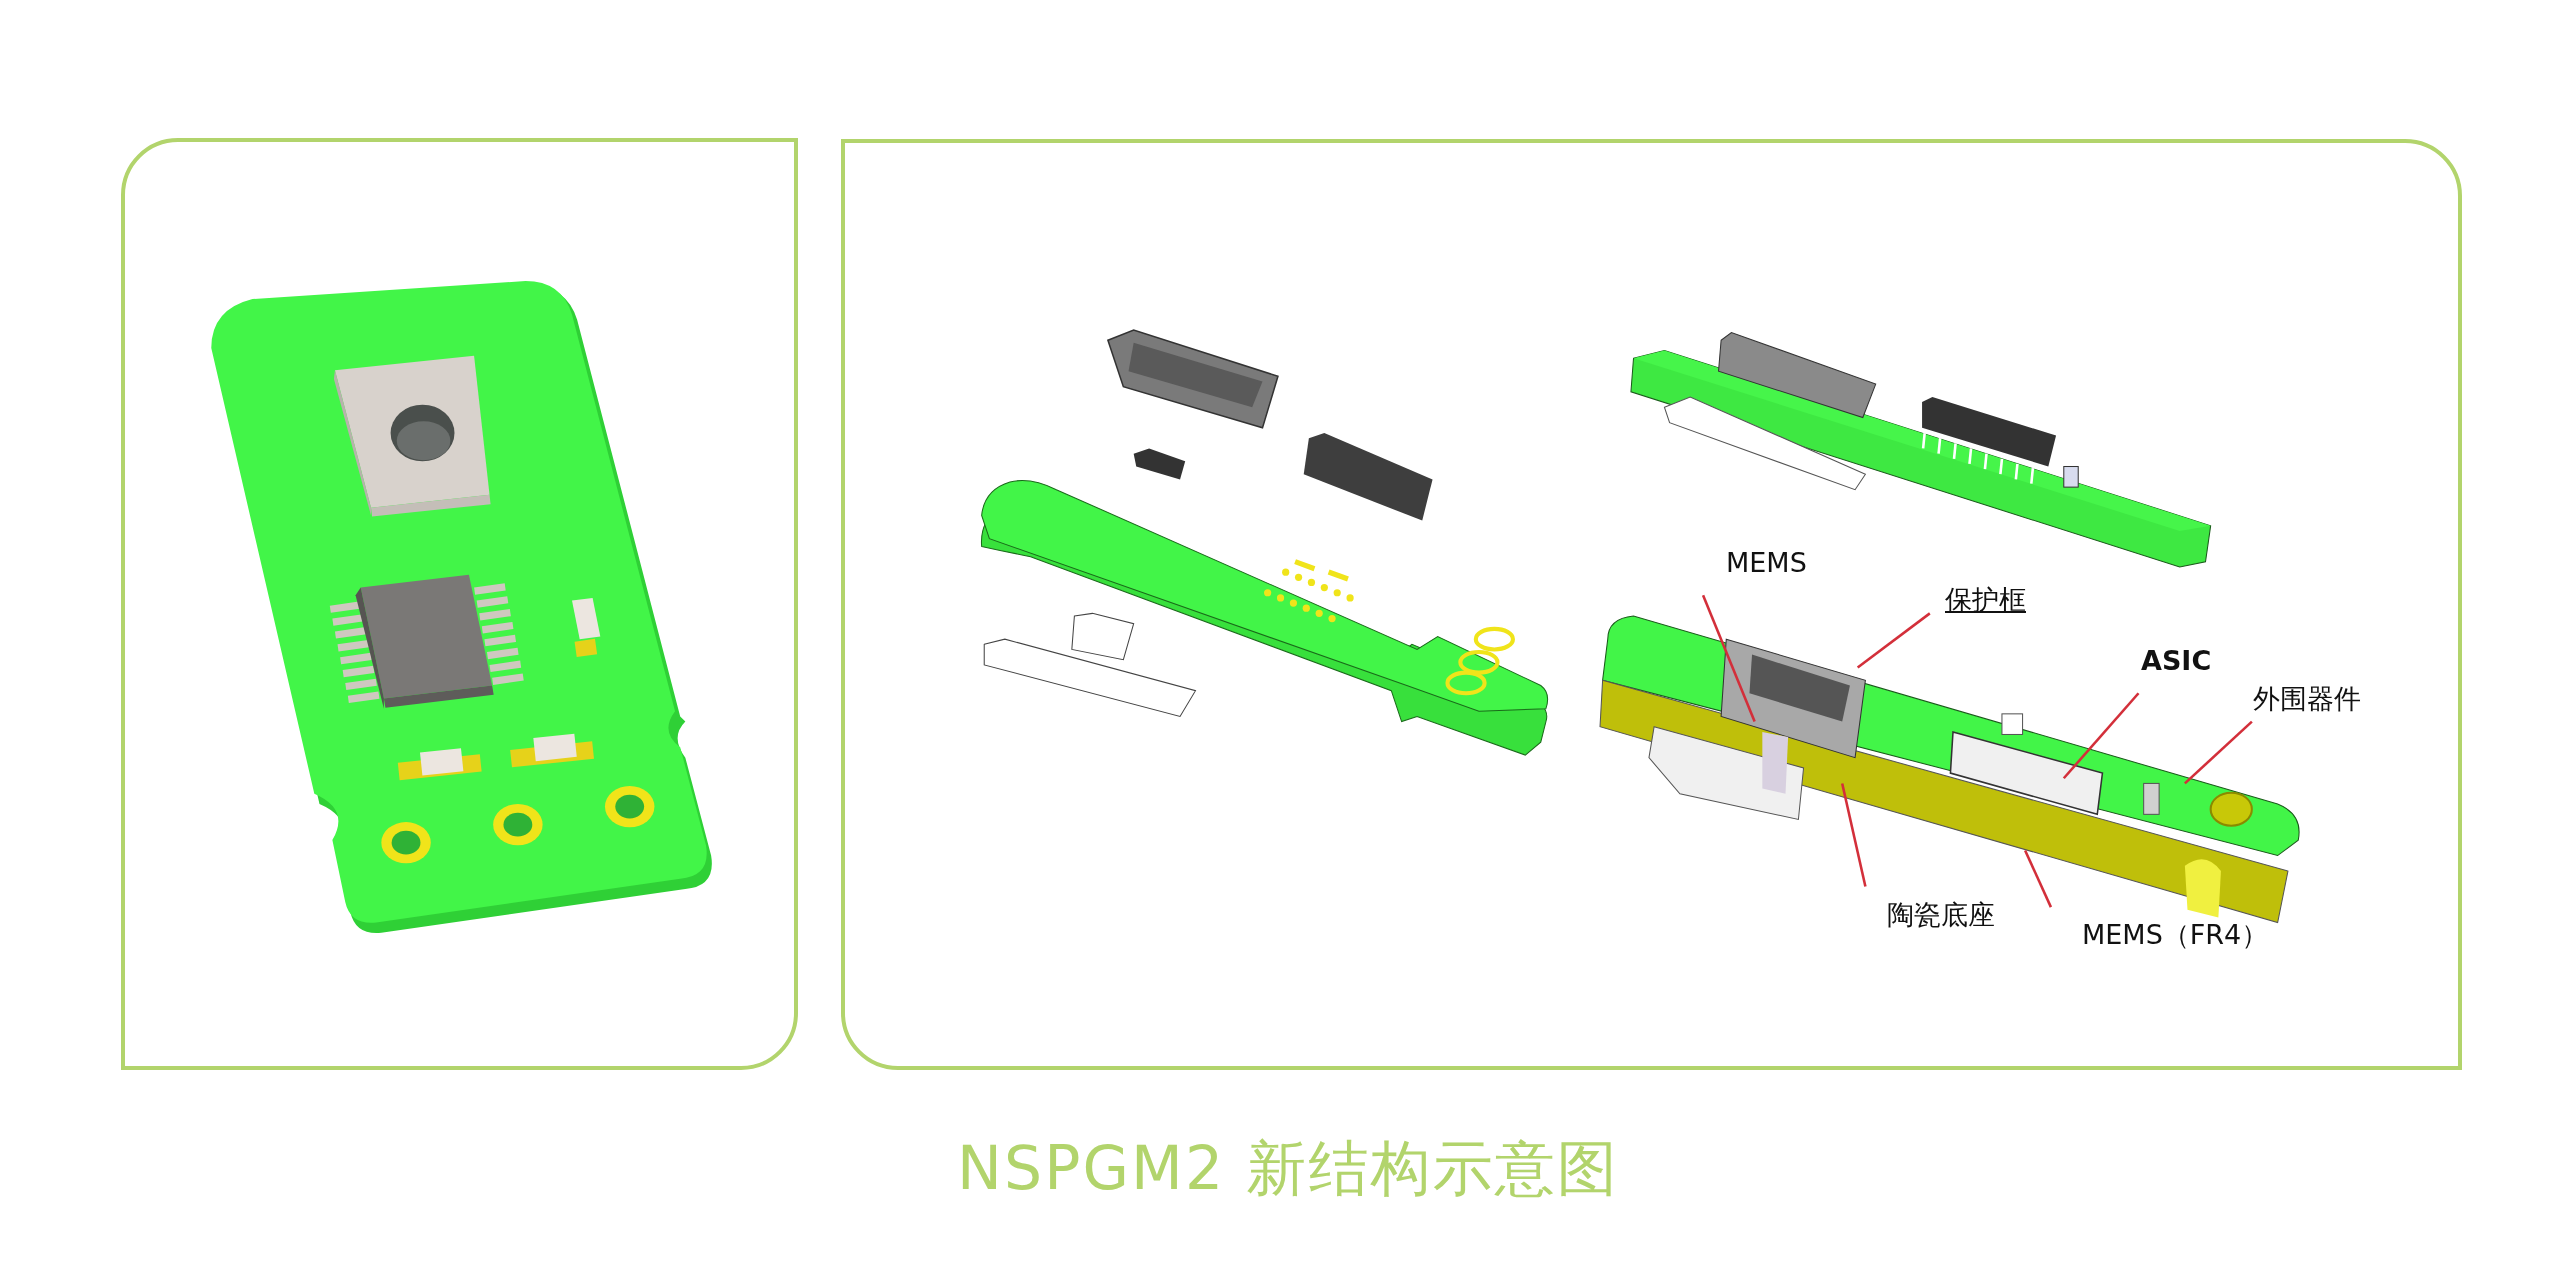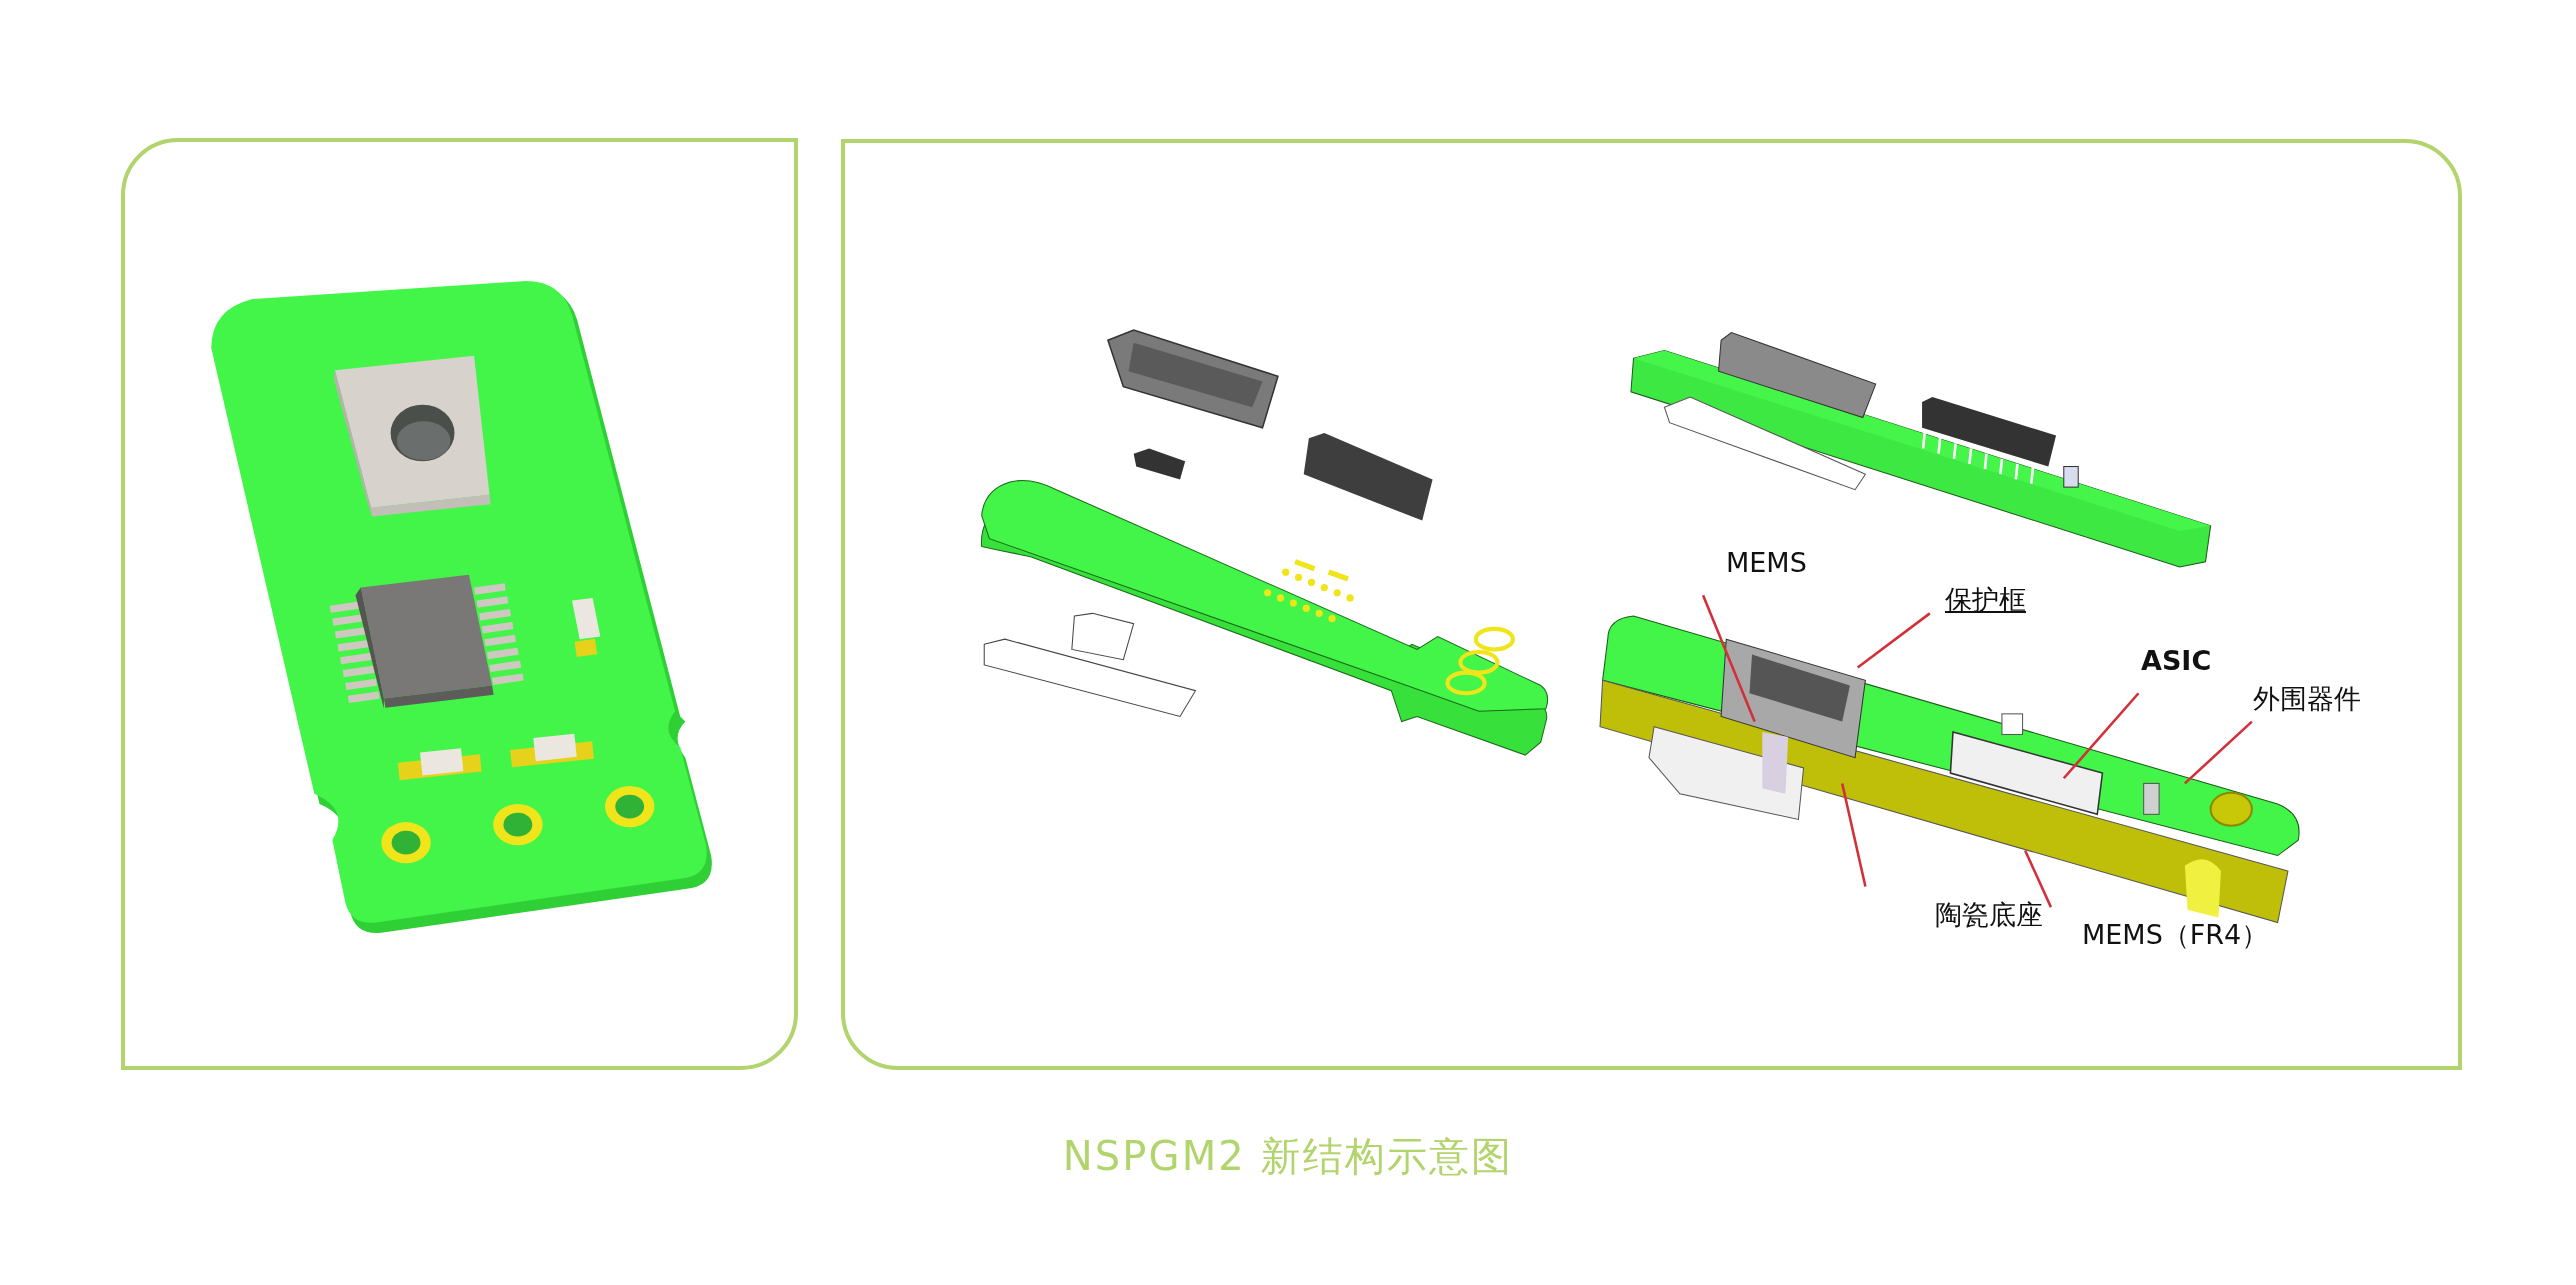--- a/index.html
+++ b/index.html
@@ -2,21 +2,21 @@
 <html style="font-size:8.2px"><head>
 <meta charset="utf-8">
 <style>
   html,body{margin:0;padding:0;background:#ffffff;}
   body{width:2576px;height:1286px;position:relative;overflow:hidden;font-family:"DejaVu Sans","Liberation Sans",sans-serif;}
   .panel{position:absolute;box-sizing:border-box;border:4.1px solid #b2d46c;background:#fff;}
   #panel-left{left:121px;top:138px;width:677px;height:932px;border-radius:57px 0 57px 0;}
   #panel-right{left:841px;top:139px;width:1621px;height:931px;border-radius:0 57px 0 57px;}
   svg.art{position:absolute;left:0;top:0;}
   .label{position:absolute;font-size:27px;color:#111;white-space:nowrap;font-family:"DejaVu Sans",sans-serif;}
-  #caption{position:absolute;left:0;width:100%;top:1129px;text-align:center;font-size:40px;color:#b2d46c;letter-spacing:2.1px;font-family:"DejaVu Sans",sans-serif;}
+  #caption{position:absolute;left:0;width:100%;top:1129px;text-align:center;font-size:60px;color:#b2d46c;letter-spacing:2.1px;font-family:"DejaVu Sans",sans-serif;}
 </style>
 </head>
 <body>
 
 <div id="panel-left" class="panel"></div>
 <div id="panel-right" class="panel"></div>
 
 <svg class="art" width="2576" height="1286" viewBox="0 0 4999 2495">
 
   <path d="M420 690 Q420 610 500 590 L1030 555 Q1100 555 1120 620 L1320 1390 L1330 1400 Q1300 1430 1330 1470 L1380 1660 Q1390 1720 1330 1725 L740 1810 Q690 1815 680 1770 L655 1650 Q690 1590 620 1560 Z" fill="#2fd036"></path>
@@ -165,17 +165,17 @@
     <line x1="4370" y1="1400" x2="4240" y2="1520"></line>
     <line x1="3575" y1="1520" x2="3620" y2="1720"></line>
     <line x1="3930" y1="1650" x2="3980" y2="1760"></line>
   </g>
 </svg>
 
 <div class="label" style="left:1698px;top:547px;margin-left:28px;">MEMS</div>
 <div class="label" style="left:1945px;top:582px;text-decoration:underline;">保护框</div>
 <div class="label" style="left:2141px;top:645px;font-weight:bold;">ASIC</div>
 <div class="label" style="left:2253px;top:681px;">外围器件</div>
-<div class="label" style="left:1887px;top:897px;margin-left:48px;">陶瓷底座</div>
+<div class="label" style="left:1887px;top:897px;">陶瓷底座</div>
 <div class="label" style="left:2082px;top:917px;">MEMS（FR4）</div>
 
 <div id="caption">NSPGM2 新结构示意图</div>
 
 
 </body></html>

